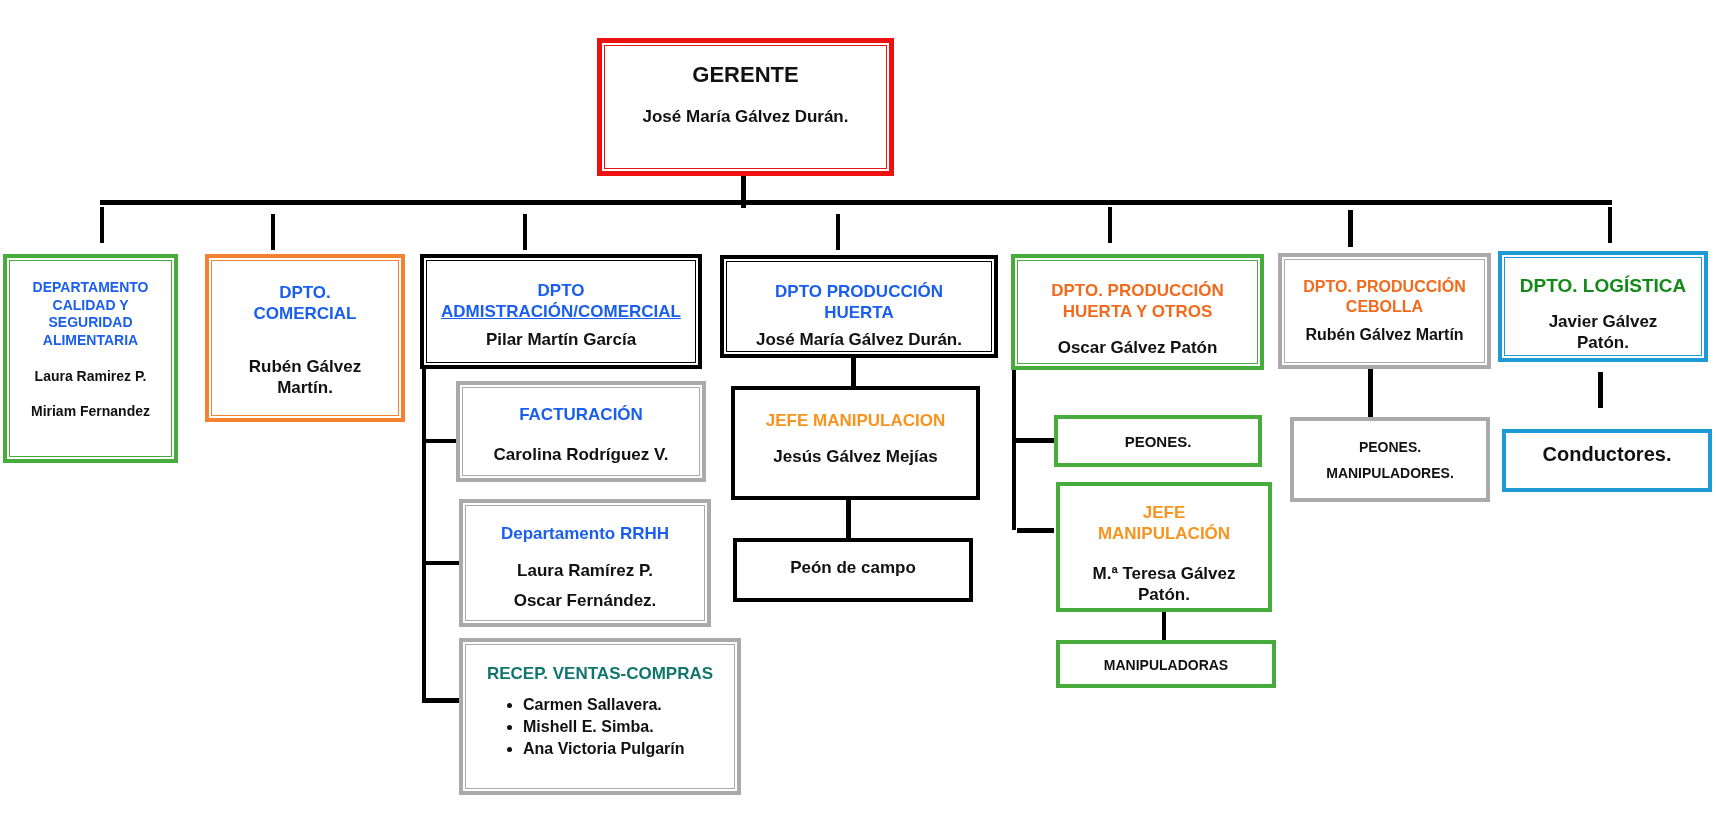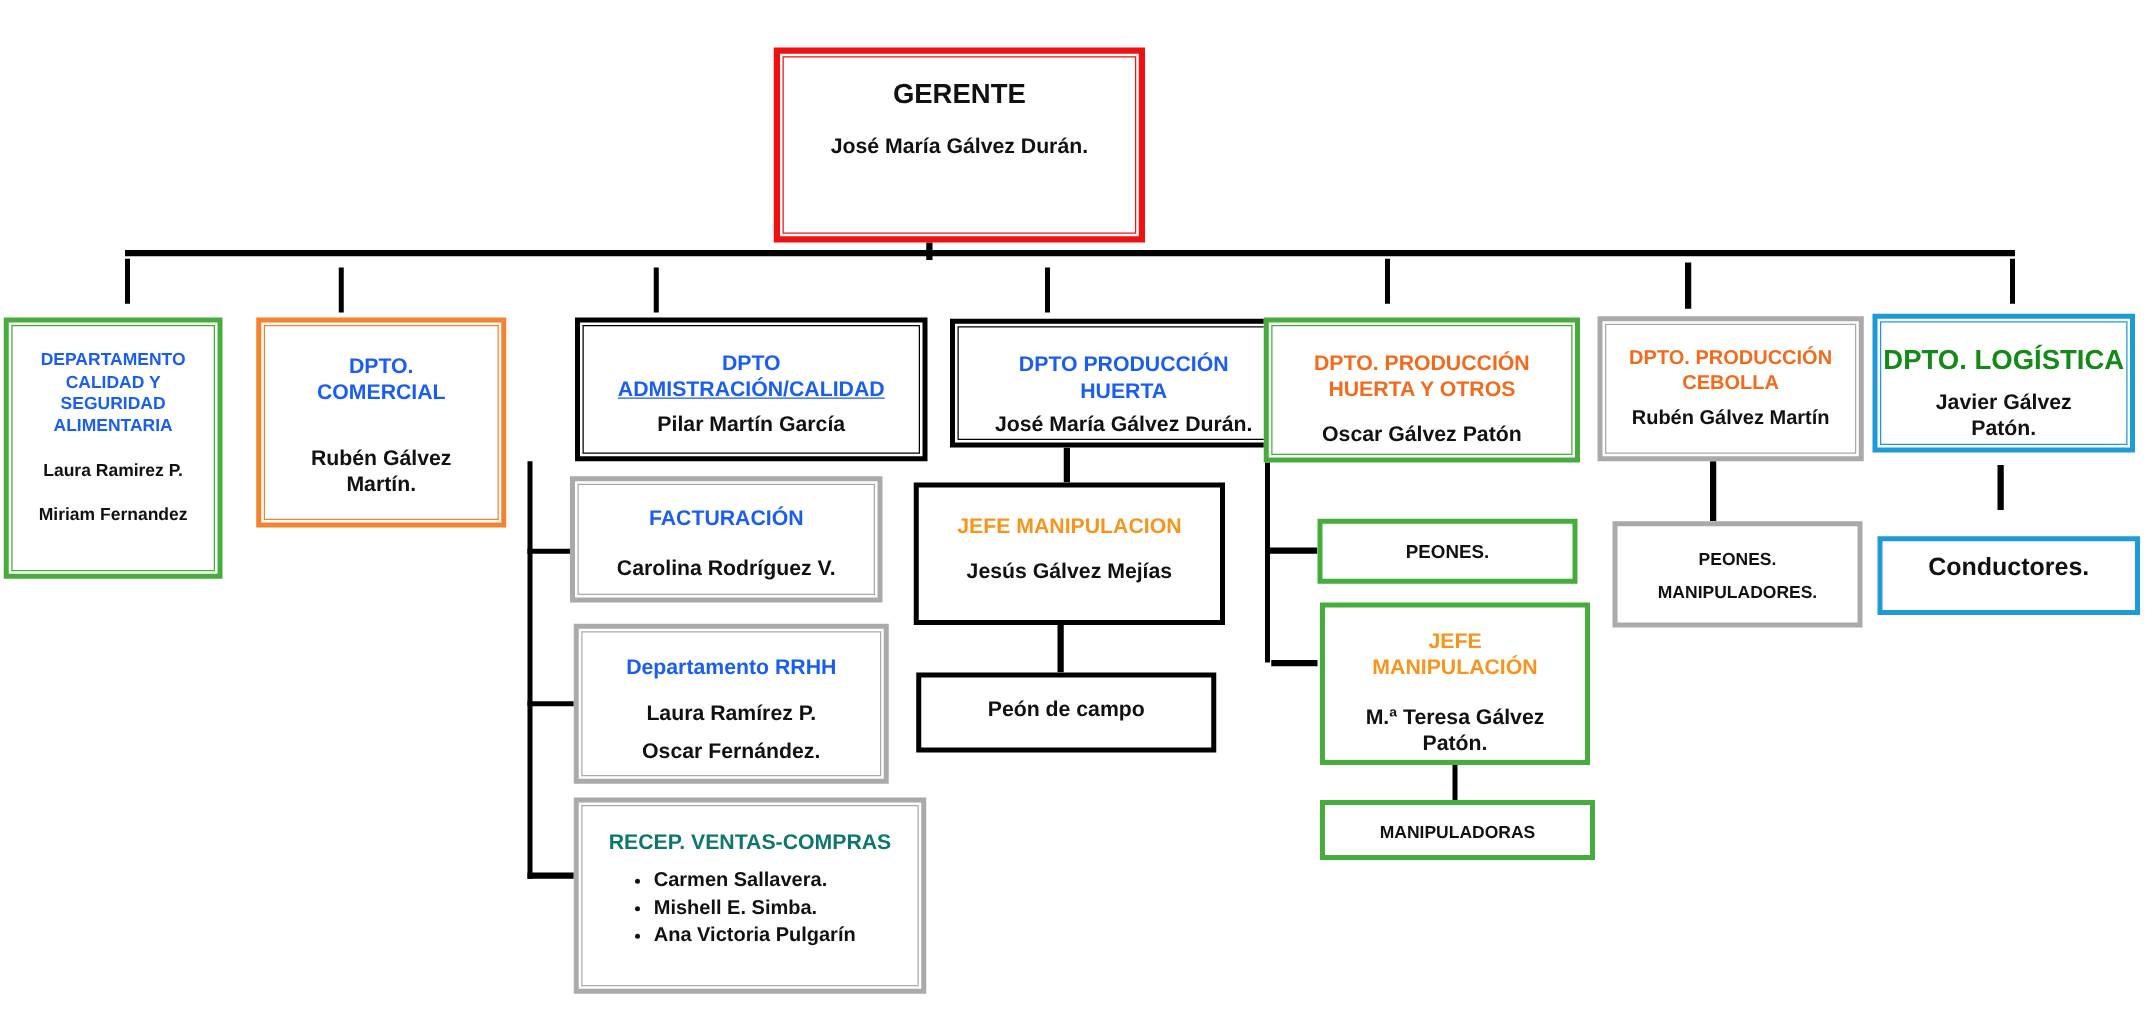--- a/index.html
+++ b/index.html
@@ -6,21 +6,21 @@
   body { width:1716px; height:828px; position:relative; overflow:hidden;
          font-family:"Liberation Sans", "DejaVu Sans", sans-serif; font-weight:bold; color:#111; }
   .box { position:absolute; box-sizing:border-box; background:#fff; text-align:center; }
   .box .inner { position:absolute; left:0; top:0; right:0; bottom:0; box-sizing:border-box; }
   .dbl-red   { border:5px solid #ee1111; }
   .dbl-red .inner { border:1px solid #ee1111; margin:2px; }
   .dbl-green { border:4px solid #46ad3c;text-decoration:underline; }
   .dbl-green .inner { border:1px solid #46ad3c; margin:2px; }
   .dbl-orange{ border:4px solid #f5822e; }
   .dbl-orange .inner { border:1px solid #f5822e; margin:2px; }
-  .dbl-black { border:4px solid #000;margin-left:40px; }
+  .dbl-black { border:4px solid #000; }
   .dbl-black .inner { border:1px solid #000; margin:2px; }
   .dbl-grey  { border:4px solid #aaaaaa; }
   .dbl-grey .inner { border:1px solid #aaaaaa; margin:2px; }
   .dbl-blue  { border:4px solid #1e9ad6; }
   .dbl-blue .inner { border:1px solid #1e9ad6; margin:2px; }
   .sgl-black { border:4px solid #000; }
   .sgl-green { border:4px solid #46ad3c; }
   .sgl-grey  { border:4px solid #aaaaaa; }
   .sgl-blue  { border:4px solid #1e9ad6; }
 
@@ -60,21 +60,21 @@
 
 <div class="line" style="left:1012px; top:368px; width:4px; height:162px;"></div>
 <div class="line" style="left:1014px; top:438px; width:40px; height:5px;"></div>
 <div class="line" style="left:1017px; top:528px; width:37px; height:5px;"></div>
 <div class="line" style="left:1162px; top:612px; width:4px; height:28px;"></div>
 
 <div class="line" style="left:1368px; top:362px; width:5px; height:55px;"></div>
 
 <div class="line" style="left:1598px; top:372px; width:5px; height:36px;"></div>
 
-<div class="box dbl-red" style="left:619px; top:38px; width:297px; height:156px;">
+<div class="box dbl-red" style="left:597px; top:38px; width:297px; height:138px;">
   <div class="inner"></div>
   <div class="t" style="top:19px; font-size:22px;">GERENTE</div>
   <div class="t" style="top:64px; font-size:17px;">José María Gálvez Durán.</div>
 </div>
 
 <div class="box dbl-green" style="left:3px; top:254px; width:175px; height:209px;">
   <div class="inner"></div>
   <div class="t blue" style="top:21px; font-size:14px; line-height:17.5px;">
     <div>DEPARTAMENTO</div>
     <div>CALIDAD Y</div>
@@ -94,21 +94,21 @@
   <div class="t" style="top:98px; font-size:17px; line-height:21px;">
     <div>Rubén Gálvez</div>
     <div>Martín.</div>
   </div>
 </div>
 
 <div class="box dbl-black" style="left:420px; top:254px; width:282px; height:115px;">
   <div class="inner"></div>
   <div class="t blue" style="top:22px; font-size:17px; line-height:21px;">
     <div>DPTO</div>
-    <div class="ul">ADMISTRACIÓN/CALIDAD</div>
+    <div class="ul">ADMISTRACIÓN/COMERCIAL</div>
   </div>
   <div class="t" style="top:72px; font-size:17px;">Pilar Martín García</div>
 </div>
 
 <div class="box dbl-grey" style="left:456px; top:381px; width:250px; height:101px;">
   <div class="inner"></div>
   <div class="t blue" style="top:20px; font-size:17px;">FACTURACIÓN</div>
   <div class="t" style="top:60px; font-size:17px;">Carolina Rodríguez V.</div>
 </div>
 
@@ -184,21 +184,21 @@
   <div class="t" style="top:69px; font-size:16px;">Rubén Gálvez Martín</div>
 </div>
 
 <div class="box sgl-grey" style="left:1290px; top:417px; width:200px; height:85px;">
   <div class="t" style="top:18px; font-size:14px;">PEONES.</div>
   <div class="t" style="top:44px; font-size:14px;">MANIPULADORES.</div>
 </div>
 
 <div class="box dbl-blue" style="left:1498px; top:251px; width:210px; height:111px;">
   <div class="inner"></div>
-  <div class="t green" style="top:20px; font-size:22px;">DPTO. LOGÍSTICA</div>
+  <div class="t green" style="top:20px; font-size:19px;">DPTO. LOGÍSTICA</div>
   <div class="t" style="top:56px; font-size:17px; line-height:21px;">
     <div>Javier Gálvez</div>
     <div>Patón.</div>
   </div>
 </div>
 
 <div class="box sgl-blue" style="left:1502px; top:429px; width:210px; height:63px;">
   <div class="t" style="top:10px; font-size:20px;">Conductores.</div>
 </div>
 

